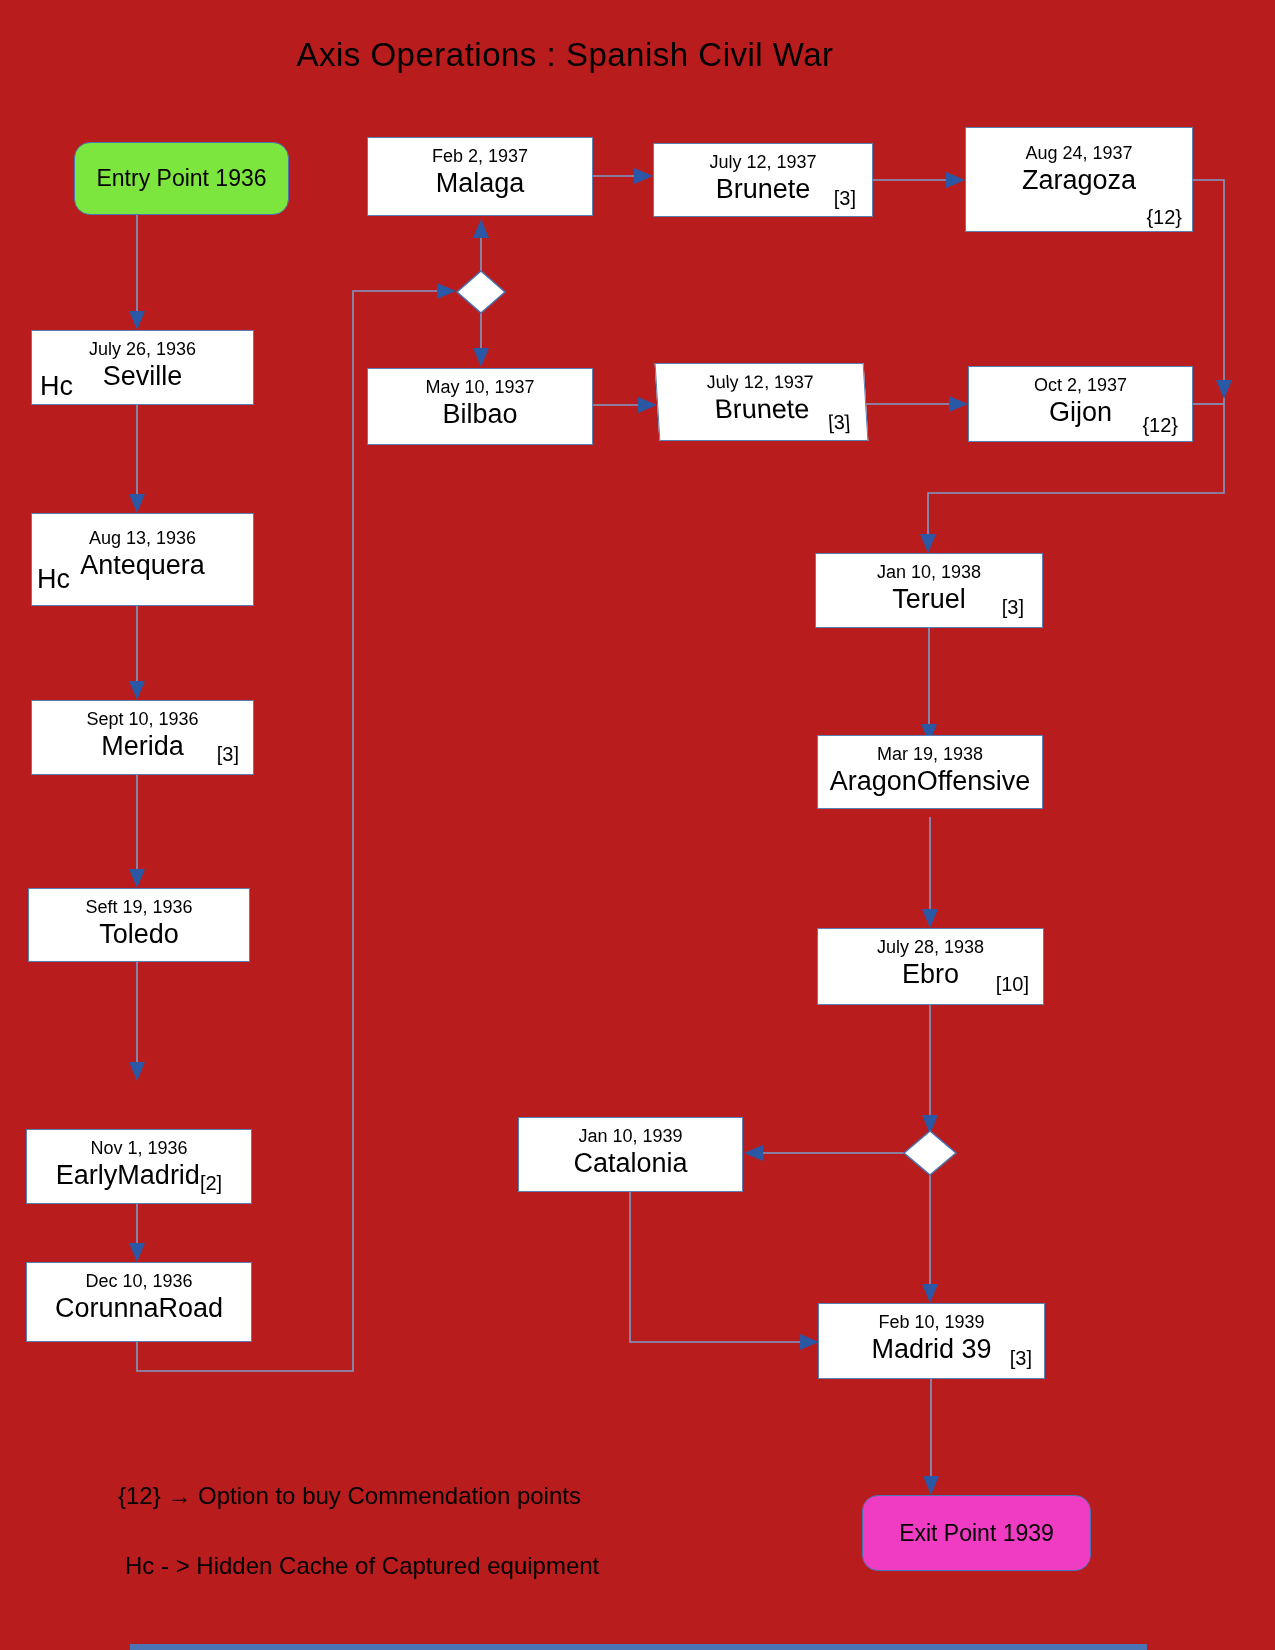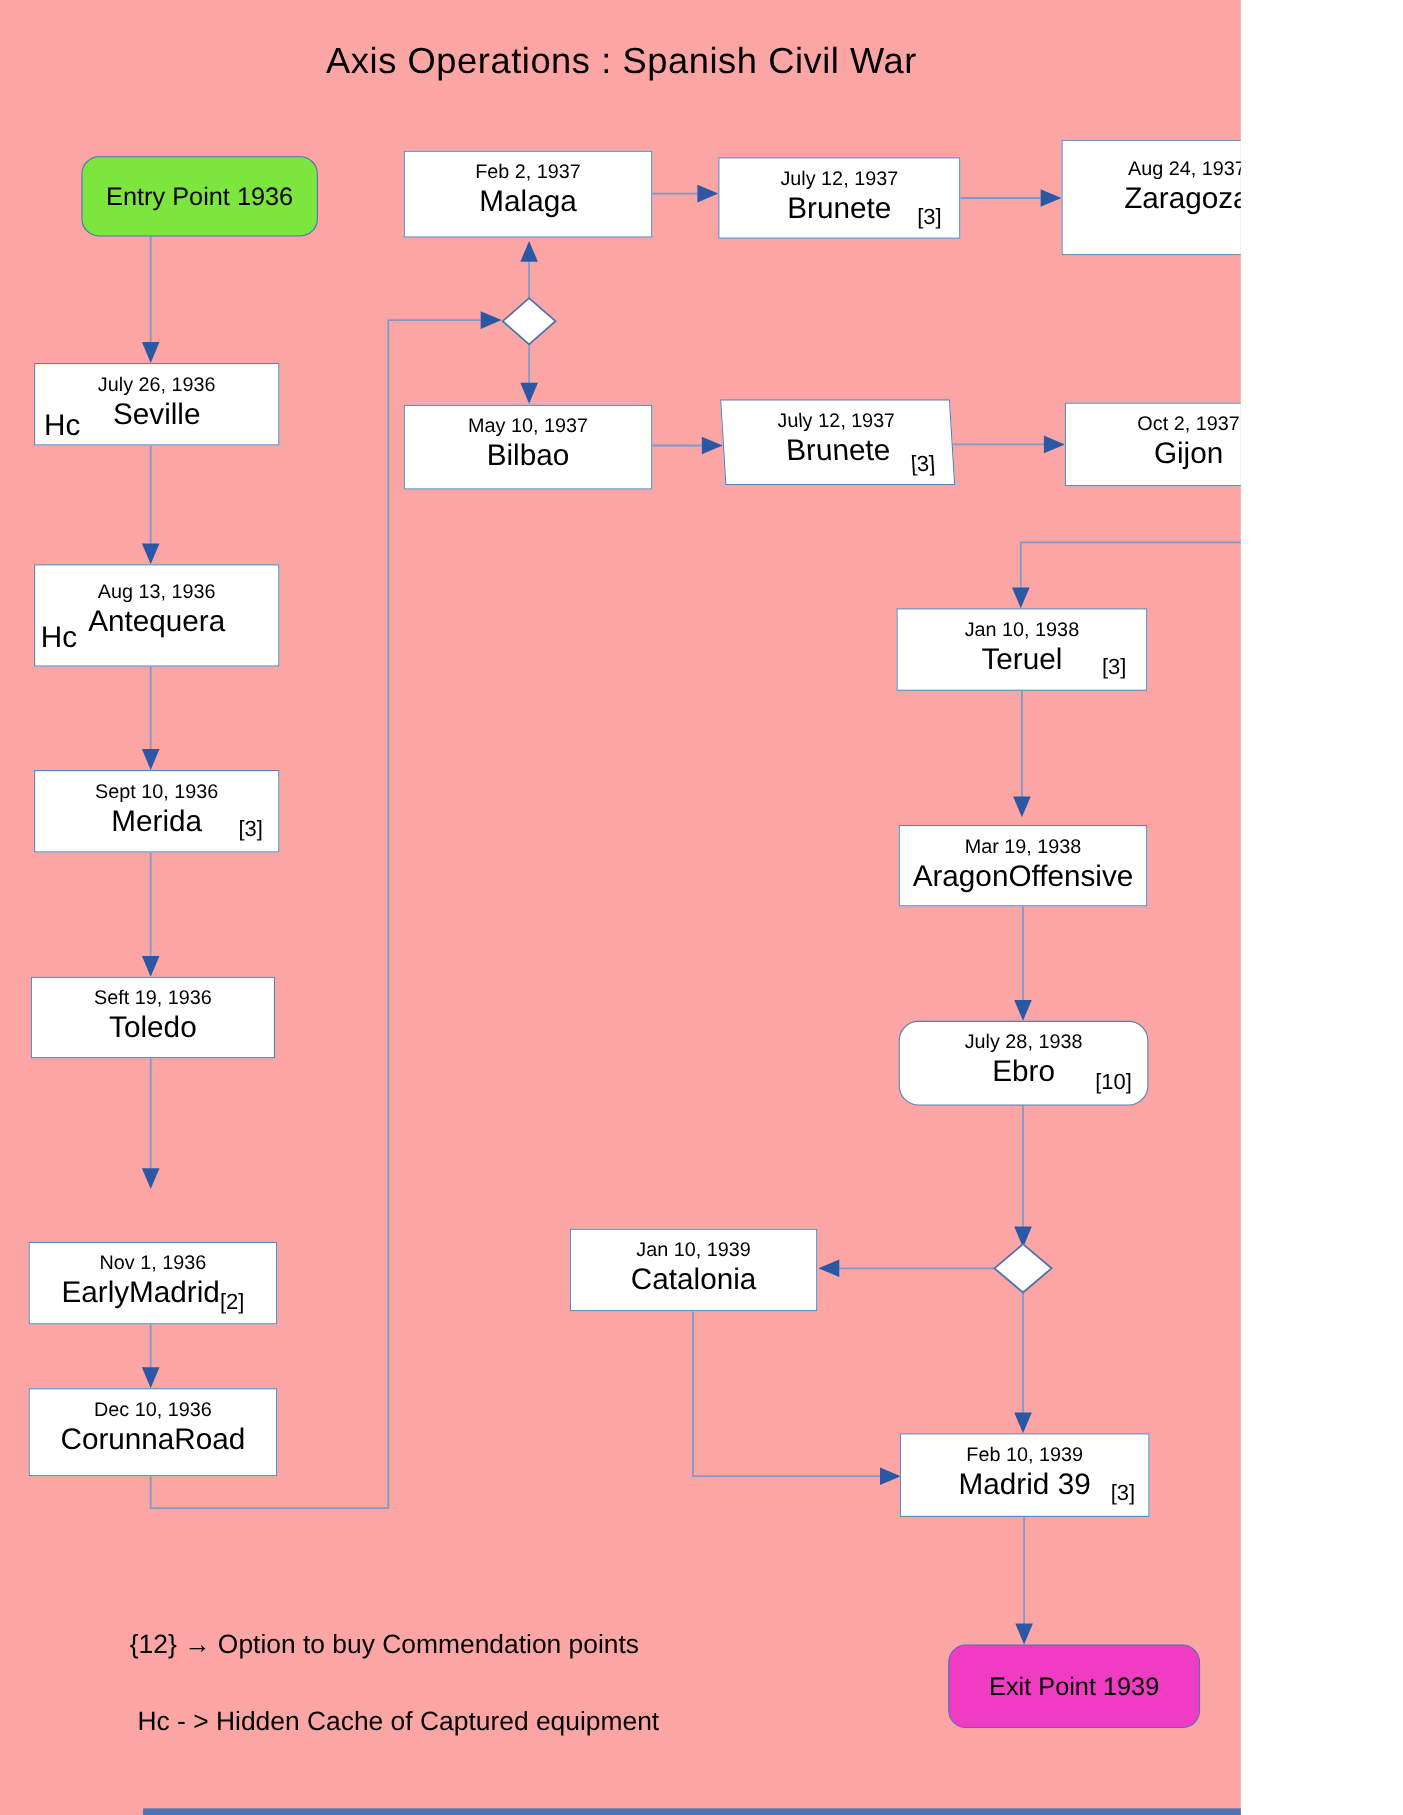--- a/index.html
+++ b/index.html
@@ -1,16 +1,16 @@
 <!DOCTYPE html>
 <html><head>
 <meta charset="utf-8">
 <style>
   html,body{margin:0;padding:0;background:#ffffff;}
-  #page{position:relative;width:1128px;height:1650px;background:#fca5a5;overflow:hidden;
+  #page{position:relative;width:1275px;height:1650px;background:#b91c1c;overflow:hidden;
         font-family:"Liberation Sans","DejaVu Sans",sans-serif;color:#000;}
   #title{position:absolute;left:0;top:36px;width:1130px;text-align:center;
          font-size:33px;letter-spacing:0.5px;}
   svg.wires{position:absolute;left:0;top:0;}
   .cline{stroke:#7d9bc9;stroke-width:1.6;fill:none;}
   .ahead{fill:#2b58a5;stroke:none;}
   .diamond{fill:#ffffff;stroke:#4a72ad;stroke-width:1.6;}
   .box{position:absolute;background:#ffffff;border:1.6px solid #5b80b6;box-sizing:border-box;
        text-align:center;}
   .date{font-size:18px;margin-top:7px;line-height:1.25;}
@@ -172,26 +172,26 @@
     <div class="name">Gijon</div>
     <div class="tag" style="right:14px;bottom:4px;">{12}</div>
   </div>
 
   <div class="box" style="left:815px;top:553px;width:228px;height:75px;">
     <div class="date">Jan 10, 1938</div>
     <div class="name">Teruel</div>
     <div class="tag" style="right:18px;bottom:8px;">[3]</div>
   </div>
 
-  <div class="box" style="left:817px;top:750px;width:226px;height:74px;">
+  <div class="box" style="left:817px;top:735px;width:226px;height:74px;">
     <div class="date">Mar 19, 1938</div>
     <div class="name">AragonOffensive</div>
   </div>
 
-  <div class="box" style="left:817px;top:928px;width:227px;height:77px;border-radius:18px;">
+  <div class="box" style="left:817px;top:928px;width:227px;height:77px;">
     <div class="date">July 28, 1938</div>
     <div class="name">Ebro</div>
     <div class="tag" style="right:14px;bottom:8px;">[10]</div>
   </div>
 
   <div class="box" style="left:518px;top:1117px;width:225px;height:75px;">
     <div class="date">Jan 10, 1939</div>
     <div class="name">Catalonia</div>
   </div>
 

